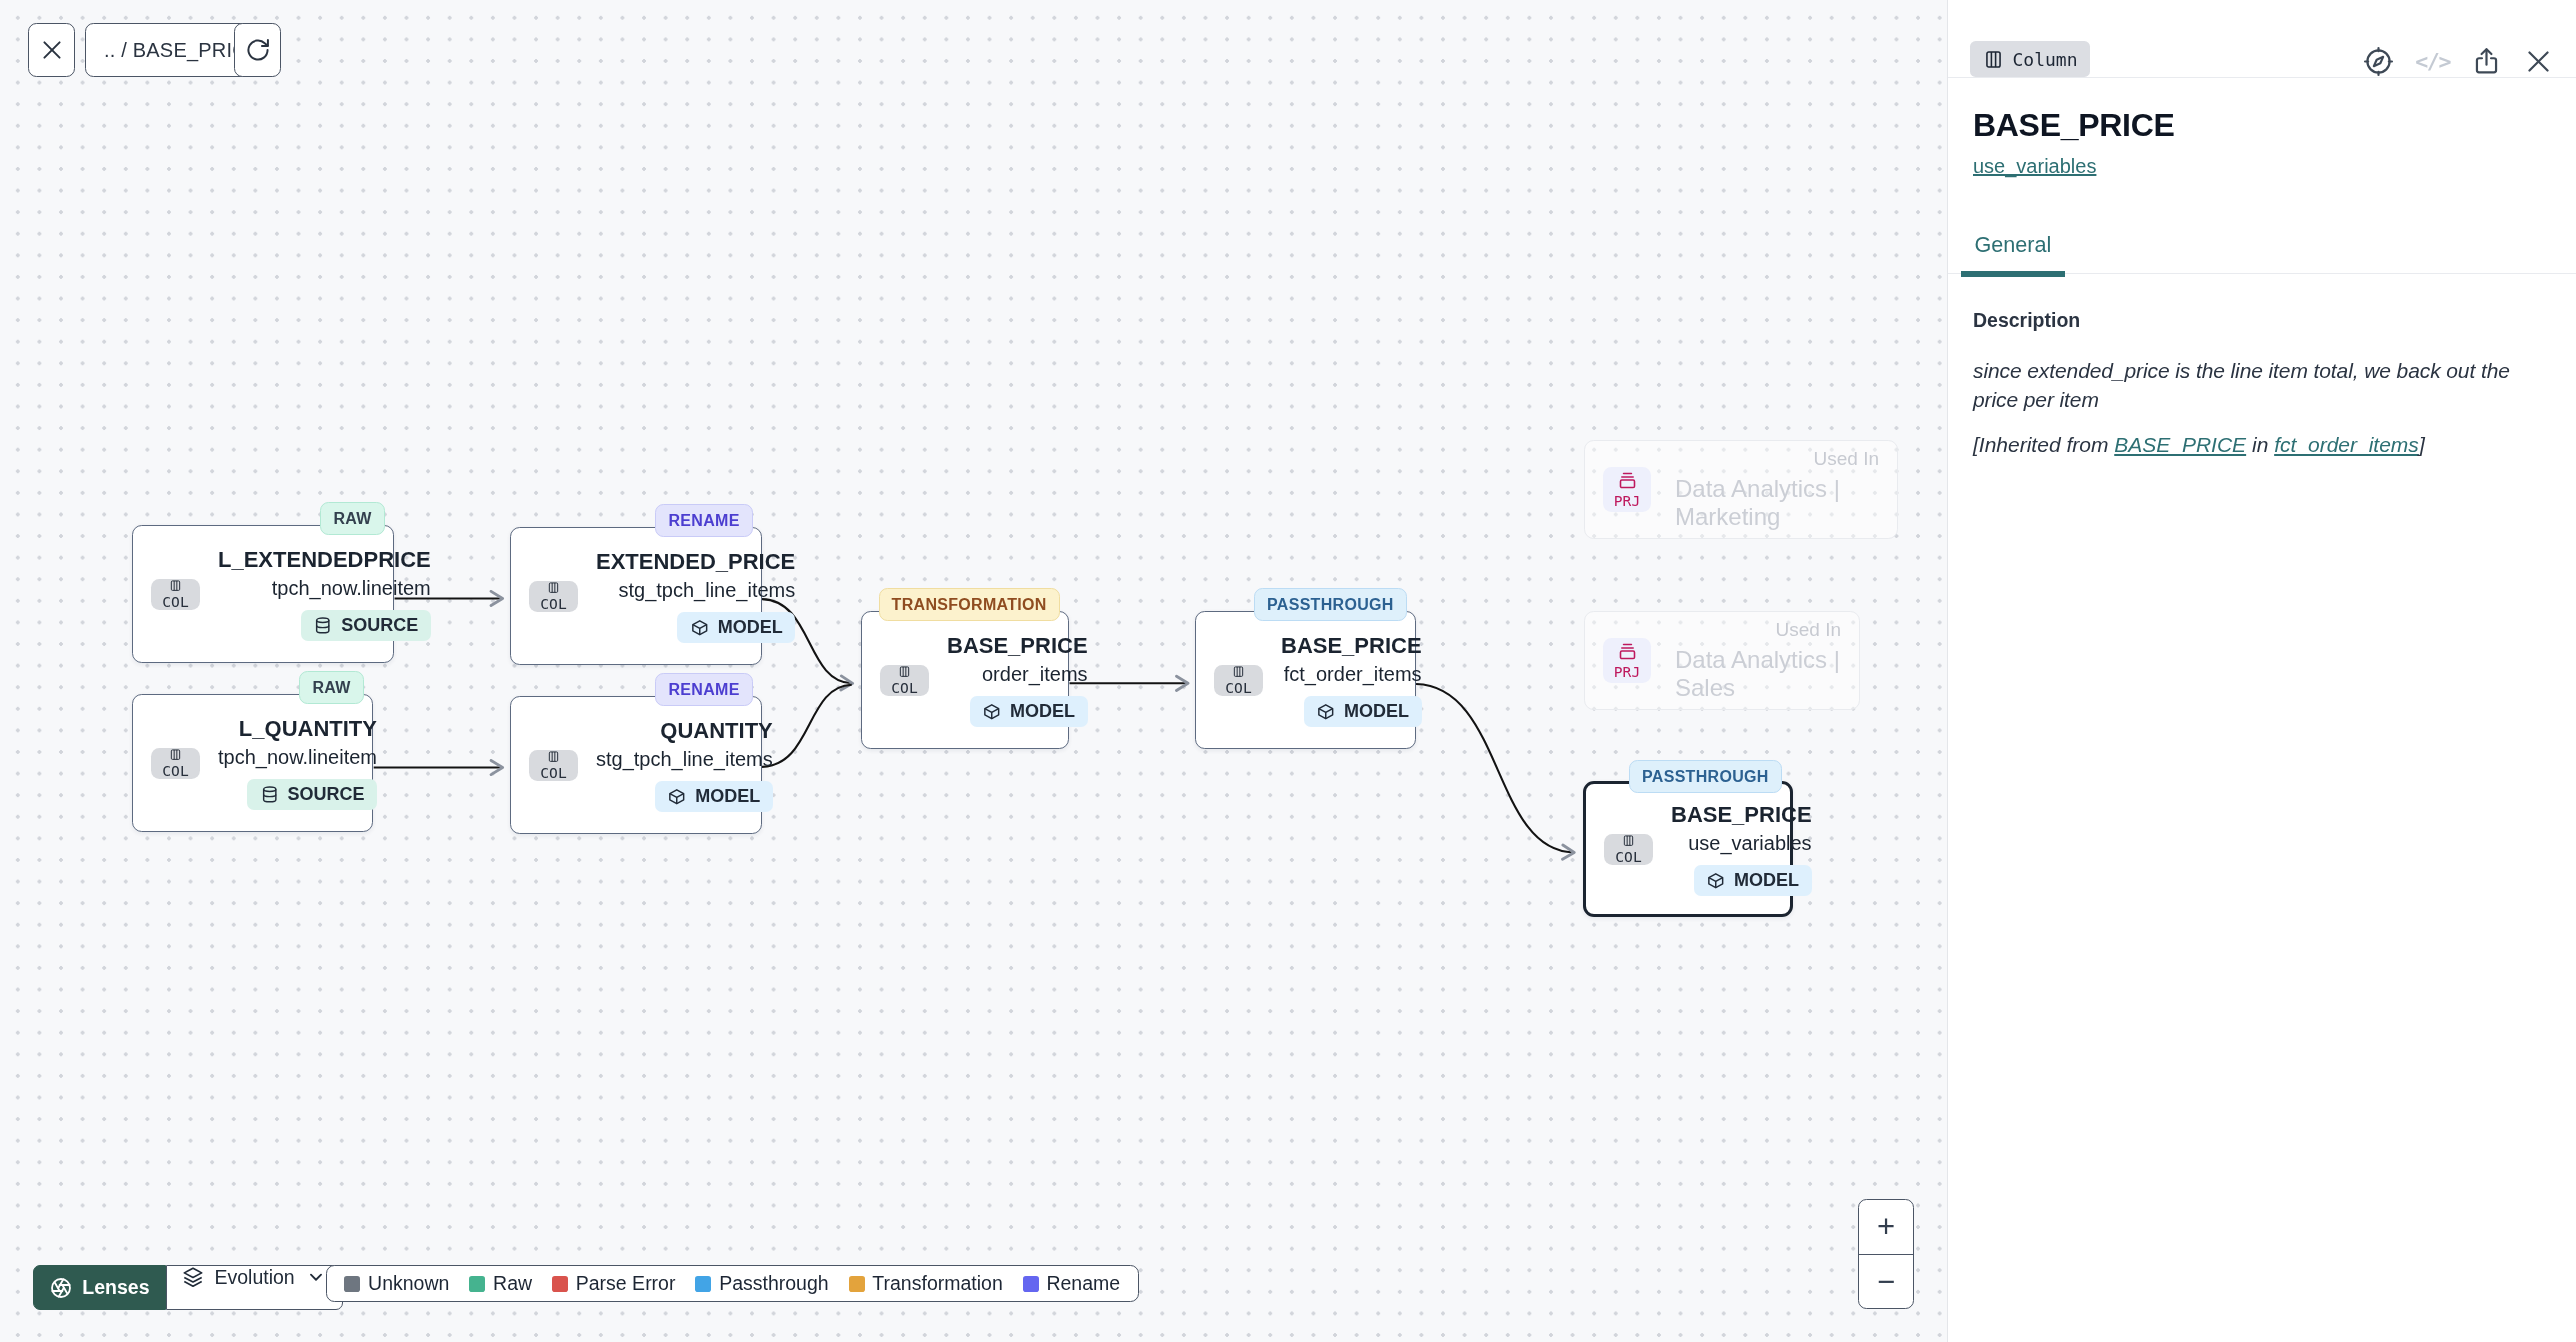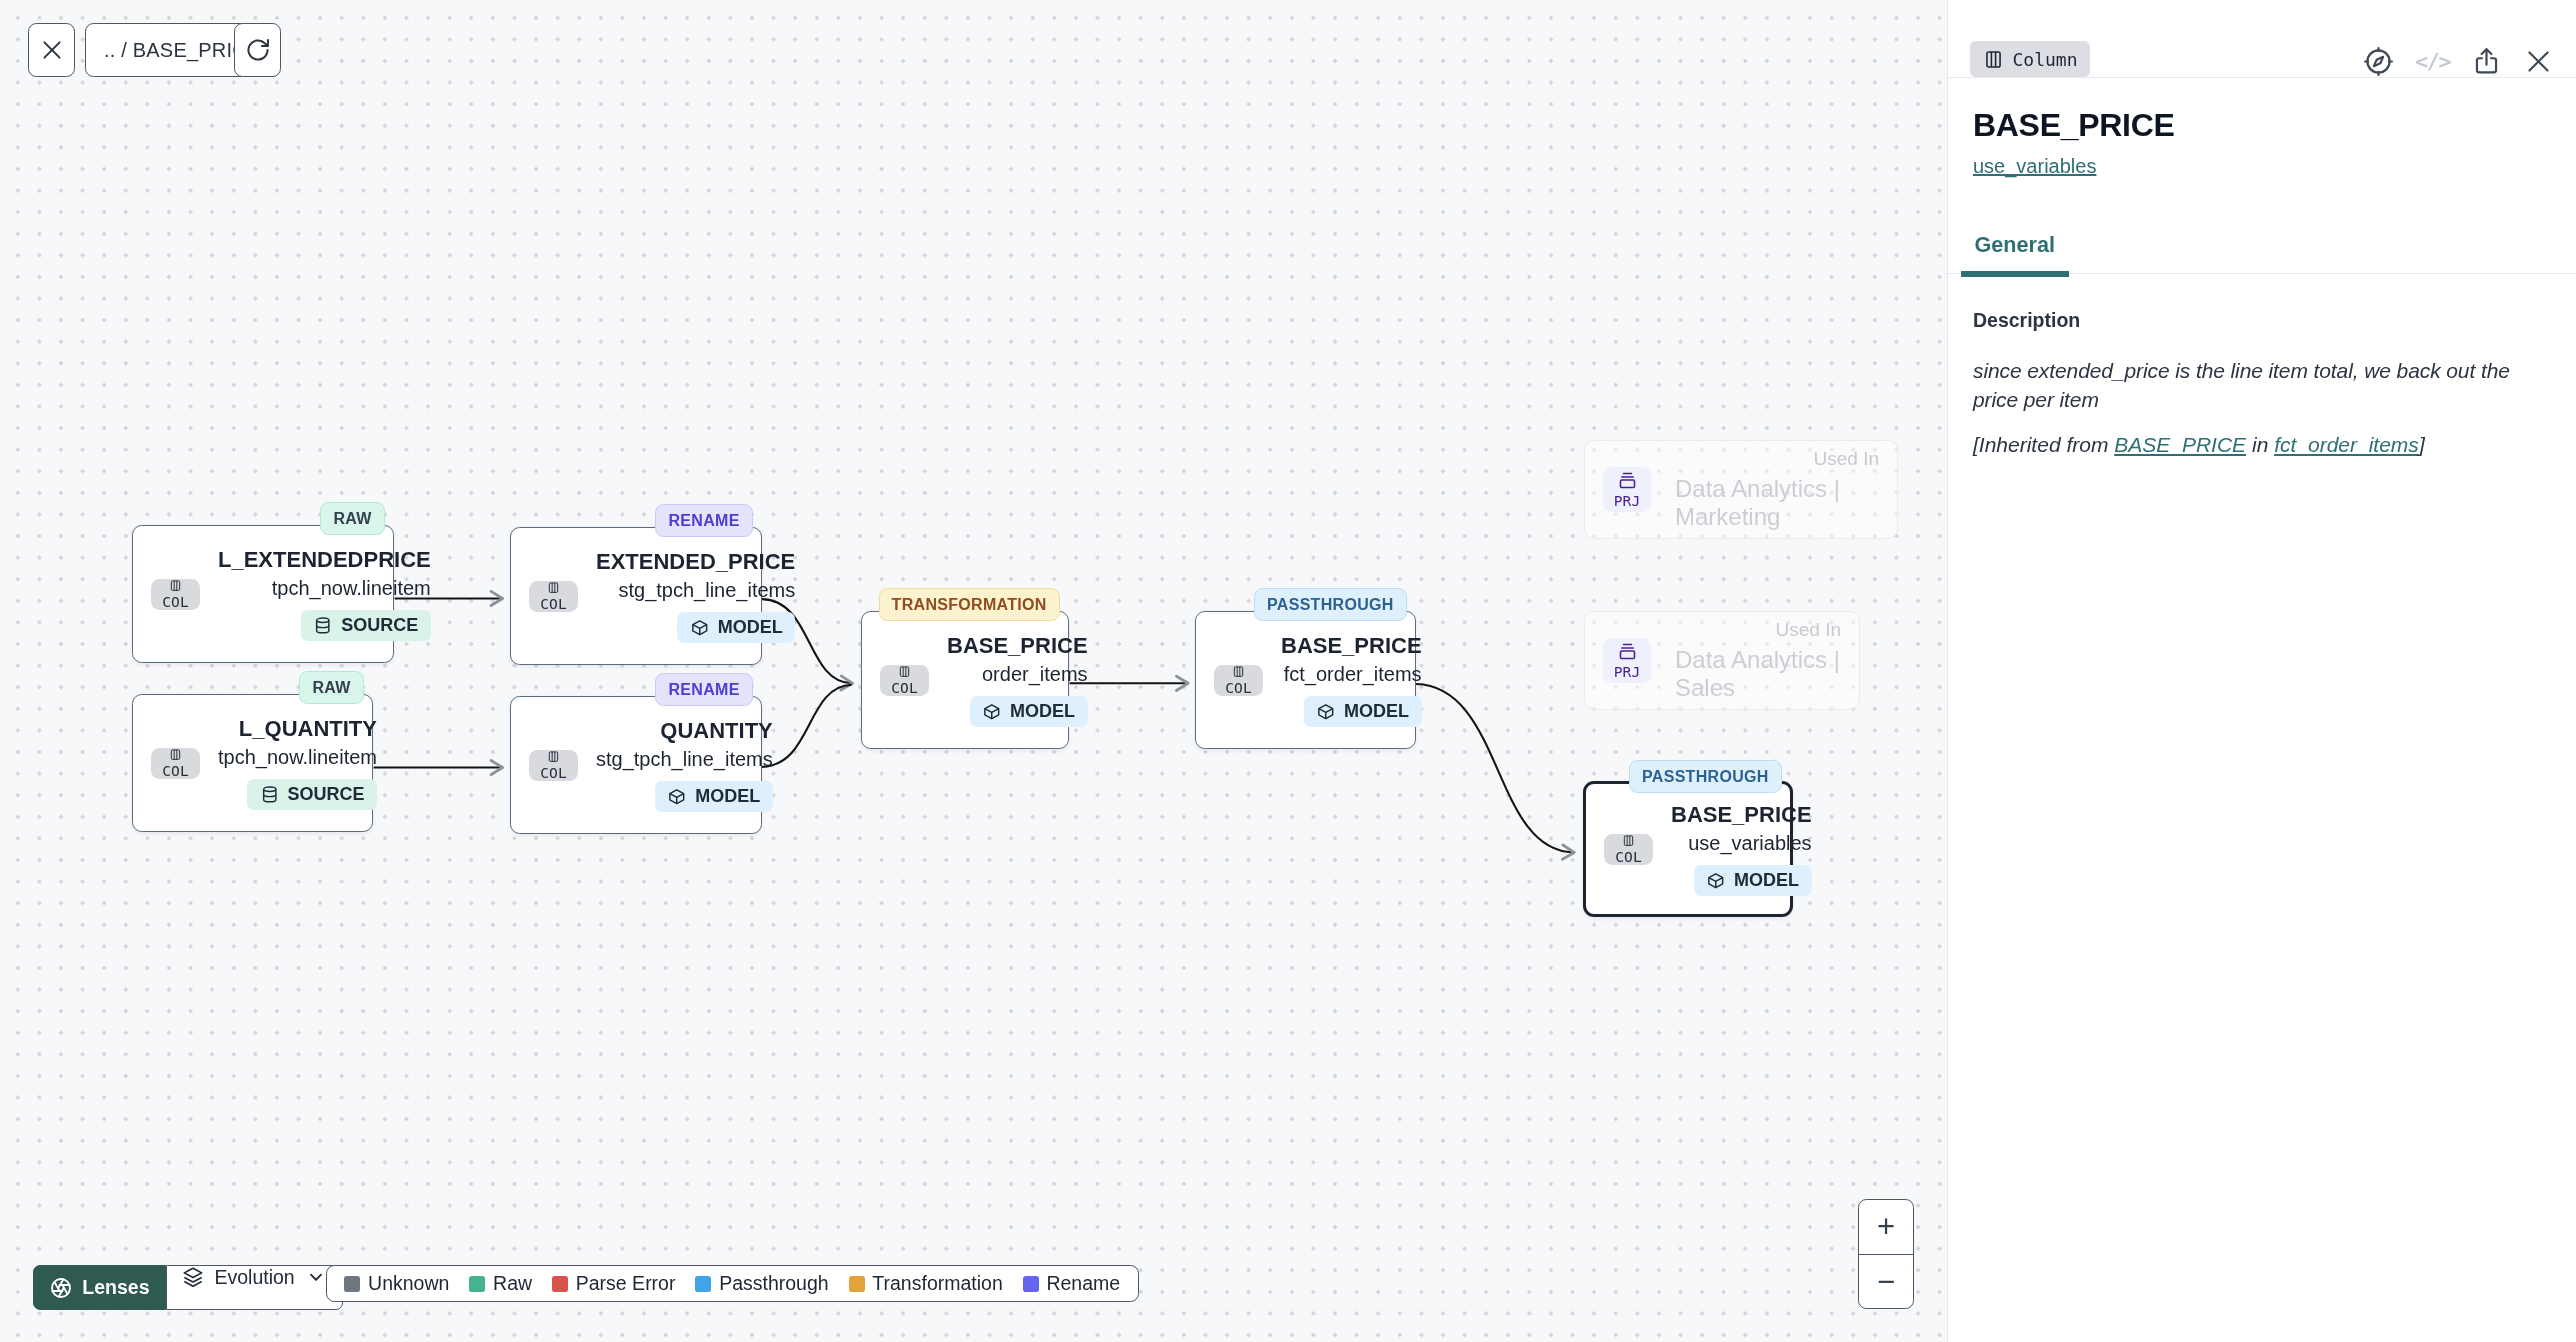--- a/index.html
+++ b/index.html
@@ -44,21 +44,21 @@
     letter-spacing: 0.3px; border: 1.4px solid; }
   .badge-raw { background: #d9f6eb; border-color: #b2e9d4; color: #33404e; }
   .badge-rename { background: #e3e4fc; border-color: #c9cbf7; color: #4c3ed0; }
   .badge-transformation { background: #fcf2cd; border-color: #f0dda0; color: #8f4c20; }
   .badge-passthrough { background: #def0fb; border-color: #bcdcf4; color: #2c6191; }
 
   
   .ghost { position: absolute; border: 1.4px solid #e9ebef; border-radius: 9.7px;
     background: rgba(255,255,255,0.45); display: flex; align-items: center;
     padding: 0 18px; gap: 24px; z-index: 2; }
-  .ghost .chip { background: #eef0fc; color: #4c1d95; width: 48px; height: 45px; }
+  .ghost .chip { background: #eef0fc; color: #be185d; width: 48px; height: 45px; }
   .ghost-label { font-size: 19px; color: #c7cad1; }
   .ghost-project { font-size: 24px; color: #cbced5; margin-top: 4.2px; }
 
   
   .lens-group { position: absolute; left: 33px; top: 1265px; height: 45px; display: flex; z-index: 5; }
   .lenses-btn { background: #2f5a50; color: #ffffff; border: 1.7px solid #2f5a50;
     border-radius: 7px 0 0 7px; display: flex; align-items: center; gap: 9px;
     padding: 0 15.3px; font-size: 19.5px; font-weight: 600; }
   .lenses-btn svg { width: 24px; height: 24px; }
   .evolution-btn { background: #ffffff; border: 1.7px solid #4b5565; border-left-width: 1px;
@@ -96,21 +96,21 @@
   .icon-code { color: #c4cad3; font-family: "DejaVu Sans Mono", monospace;
     font-size: 21.6px; font-weight: 700; letter-spacing: -1.4px; width: auto; }
 
   .panel-body { padding: 0 25px; }
   .panel-title { margin-top: 29px; font-size: 32px; font-weight: 700; color: #0e1522;
     letter-spacing: -0.3px; }
   .panel-link { margin-top: 11px; display: inline-block; font-size: 20px; color: #2d6f73;
     text-decoration: underline; cursor: pointer; }
   .tabs { margin-top: 54px; padding-left: 12.5px; border-bottom: 1.4px solid #e9ebef;
     display: flex; }
-  .tab { position: relative; padding: 0 14px 15.3px; font-size: 21.6px; font-weight: 700;
+  .tab { position: relative; padding: 0 14px 15.3px; font-size: 21.6px; font-weight: 400;
     color: #2d6f73; cursor: pointer; }
   .tab.active::after { content: ""; position: absolute; left: 0; right: 0; bottom: -3.5px;
     height: 5.6px; background: #2d6f73; }
   .desc-heading { margin-top: 35px; font-size: 19.5px; font-weight: 700; color: #2b3442; }
   .desc-text { margin-top: 25px; font-size: 21px; font-style: italic; line-height: 1.38;
     color: #2b3442; max-width: 582px; letter-spacing: -0.1px; }
   .desc-inherited { margin-top: 18px; font-size: 21px; font-style: italic; color: #2b3442; }
   .desc-inherited a { color: #2d6f73; text-decoration: underline; font-style: italic; cursor: pointer; }
 </style>
 </head>

